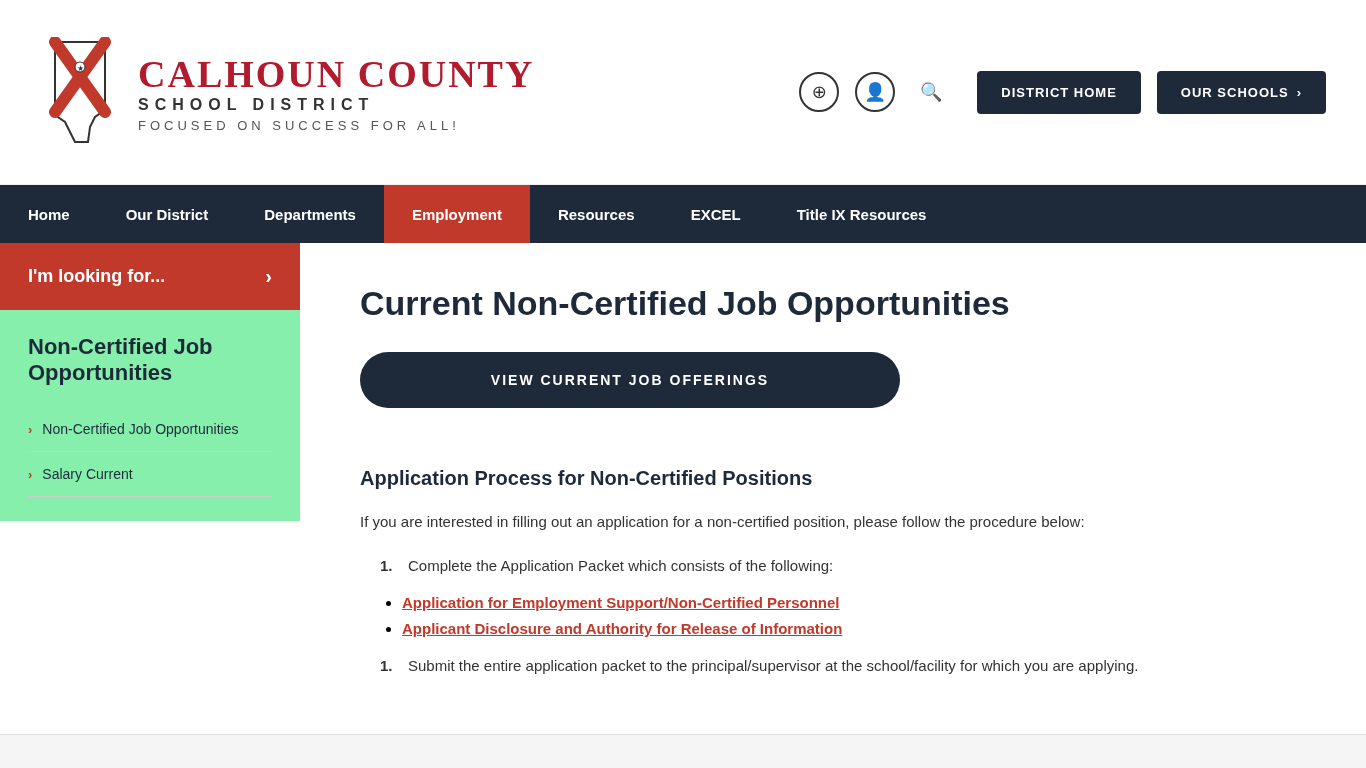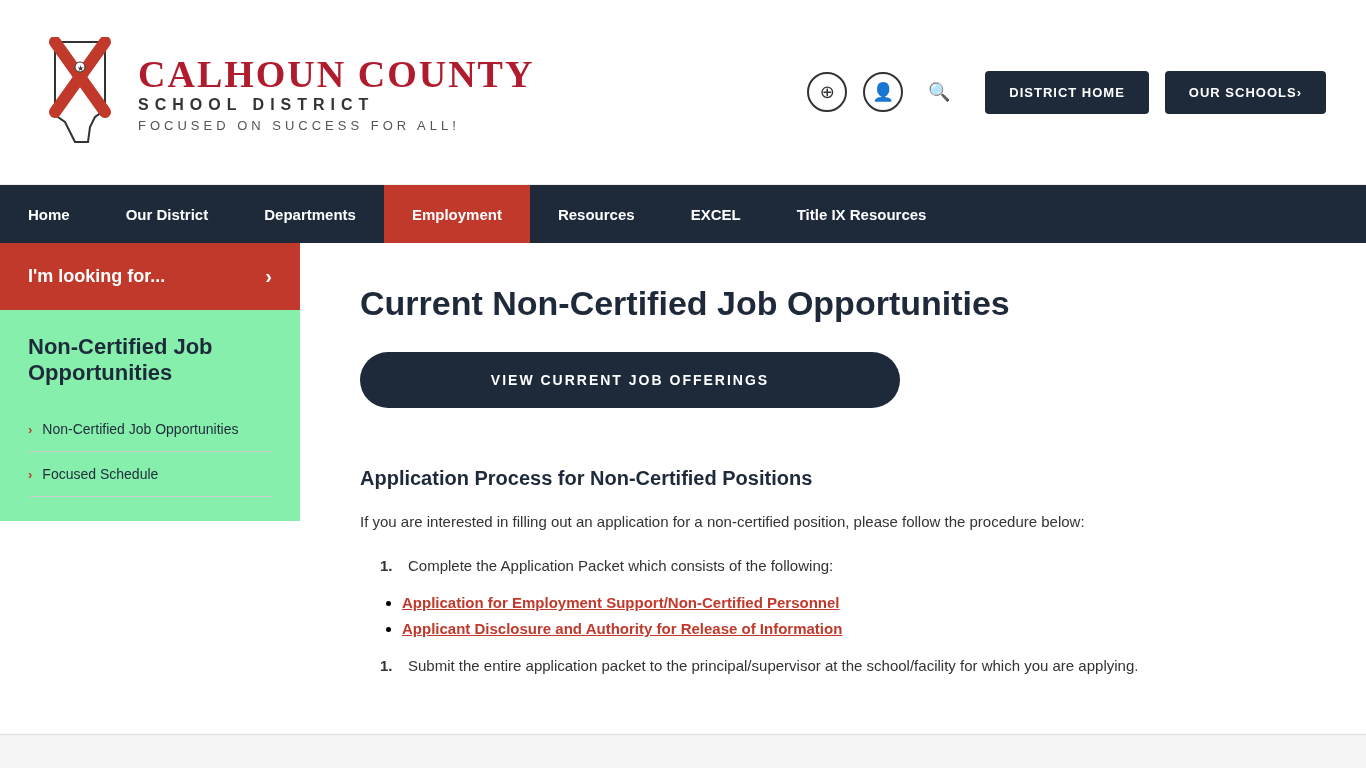--- a/index.html
+++ b/index.html
@@ -81,21 +81,21 @@
       font-size: 13px;
       font-weight: 700;
       letter-spacing: 1px;
       cursor: pointer;
       text-transform: uppercase;
       border-radius: 4px;
     }
     .nav-btn-schools {
       display: flex;
       align-items: center;
-      gap: 0;
+      gap: 8px;
     }
 
     
     .main-nav {
       background: #1e2a3a;
       display: flex;
       align-items: center;
       height: 58px;
     }
     .nav-item {
@@ -335,21 +335,21 @@
       <span class="chevron">›</span>
     </button>
     <div class="sidebar-nav">
       <div class="sidebar-nav-title">Non-Certified Job Opportunities</div>
       <div class="sidebar-nav-item">
         <span class="chevron-sm">›</span>
         <span>Non-Certified Job Opportunities</span>
       </div>
       <div class="sidebar-nav-item">
         <span class="chevron-sm">›</span>
-        <span>Focused Schedule</span>
+        <span>Salary Current</span>
       </div>
     </div>
   </aside>
 
   <main class="main-content">
     <h1 class="page-title">Current Non-Certified Job Opportunities</h1>
 
     <button class="view-jobs-btn">VIEW CURRENT JOB OFFERINGS</button>
 
     <h2 class="section-title">Application Process for Non-Certified Positions</h2>

